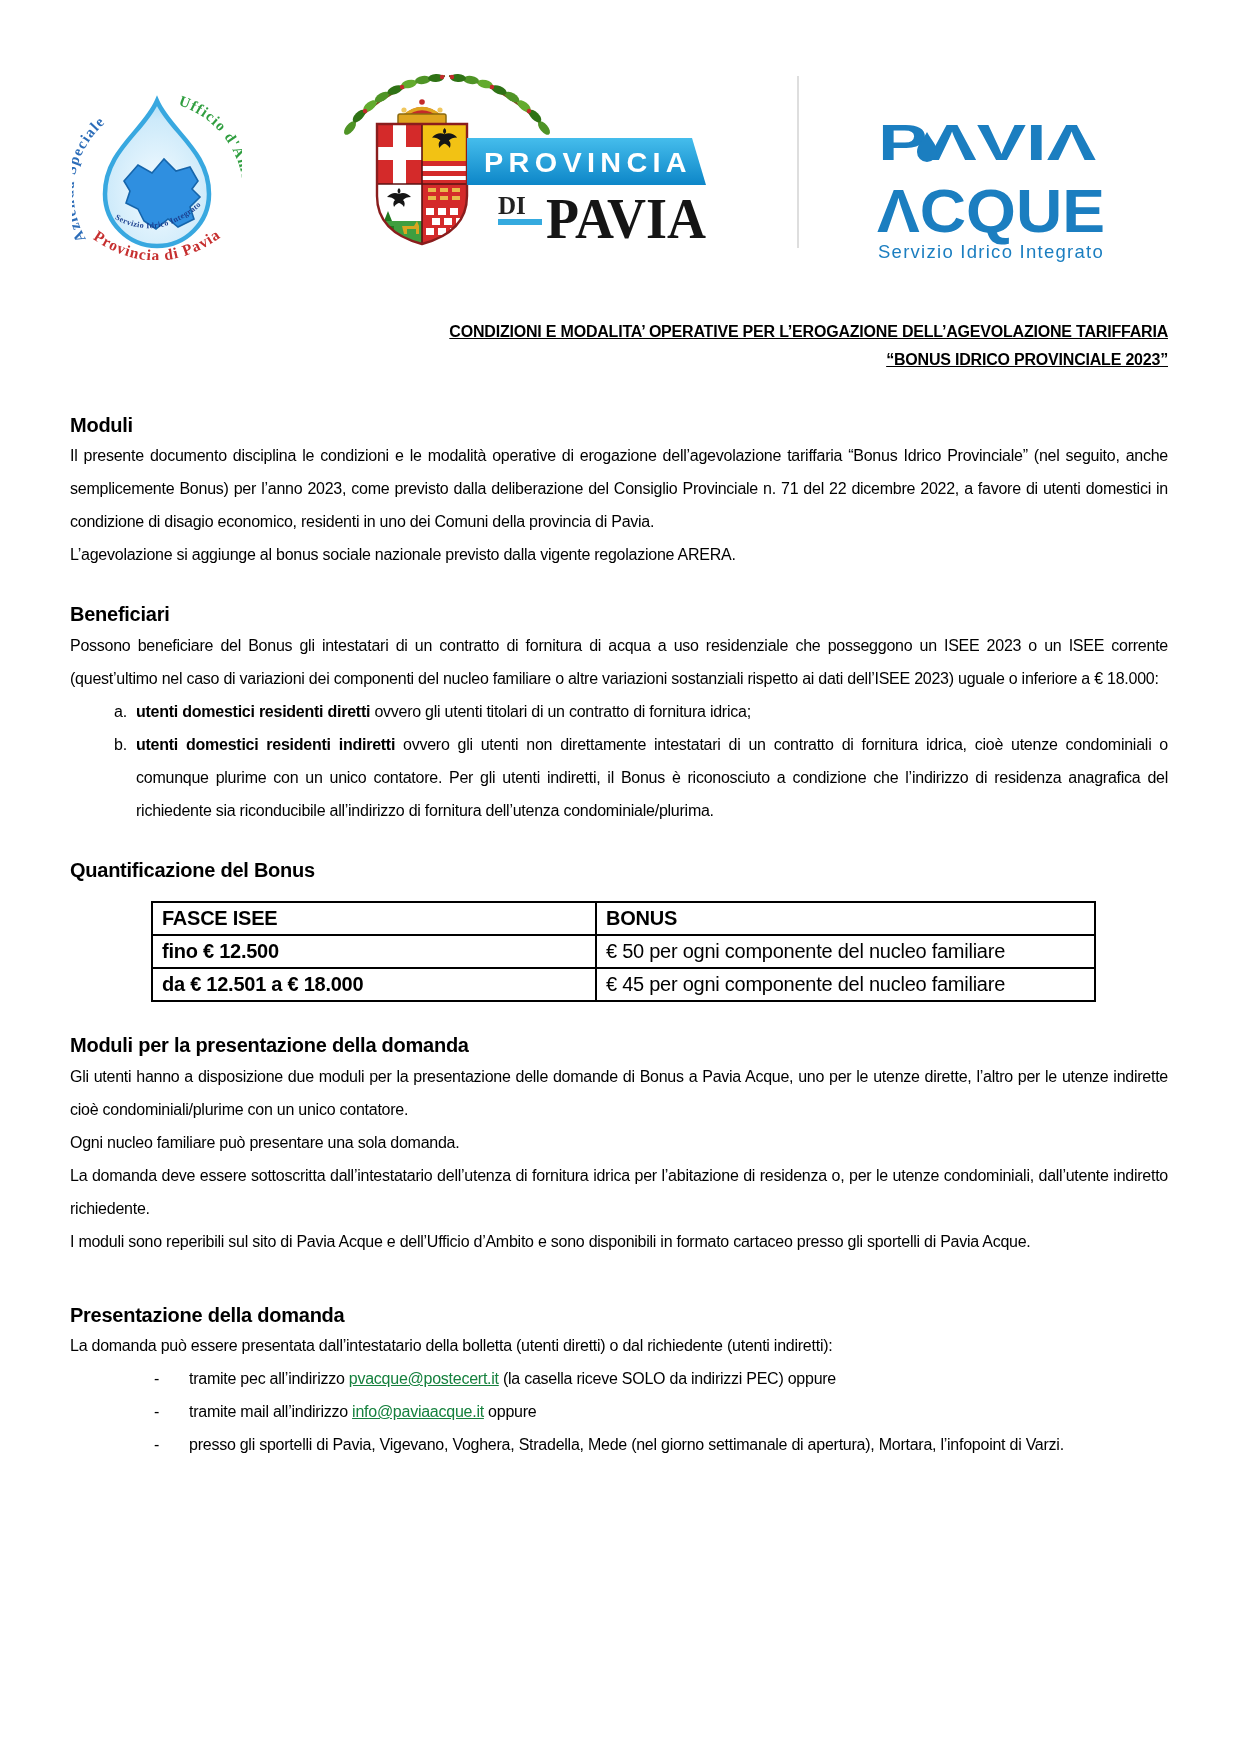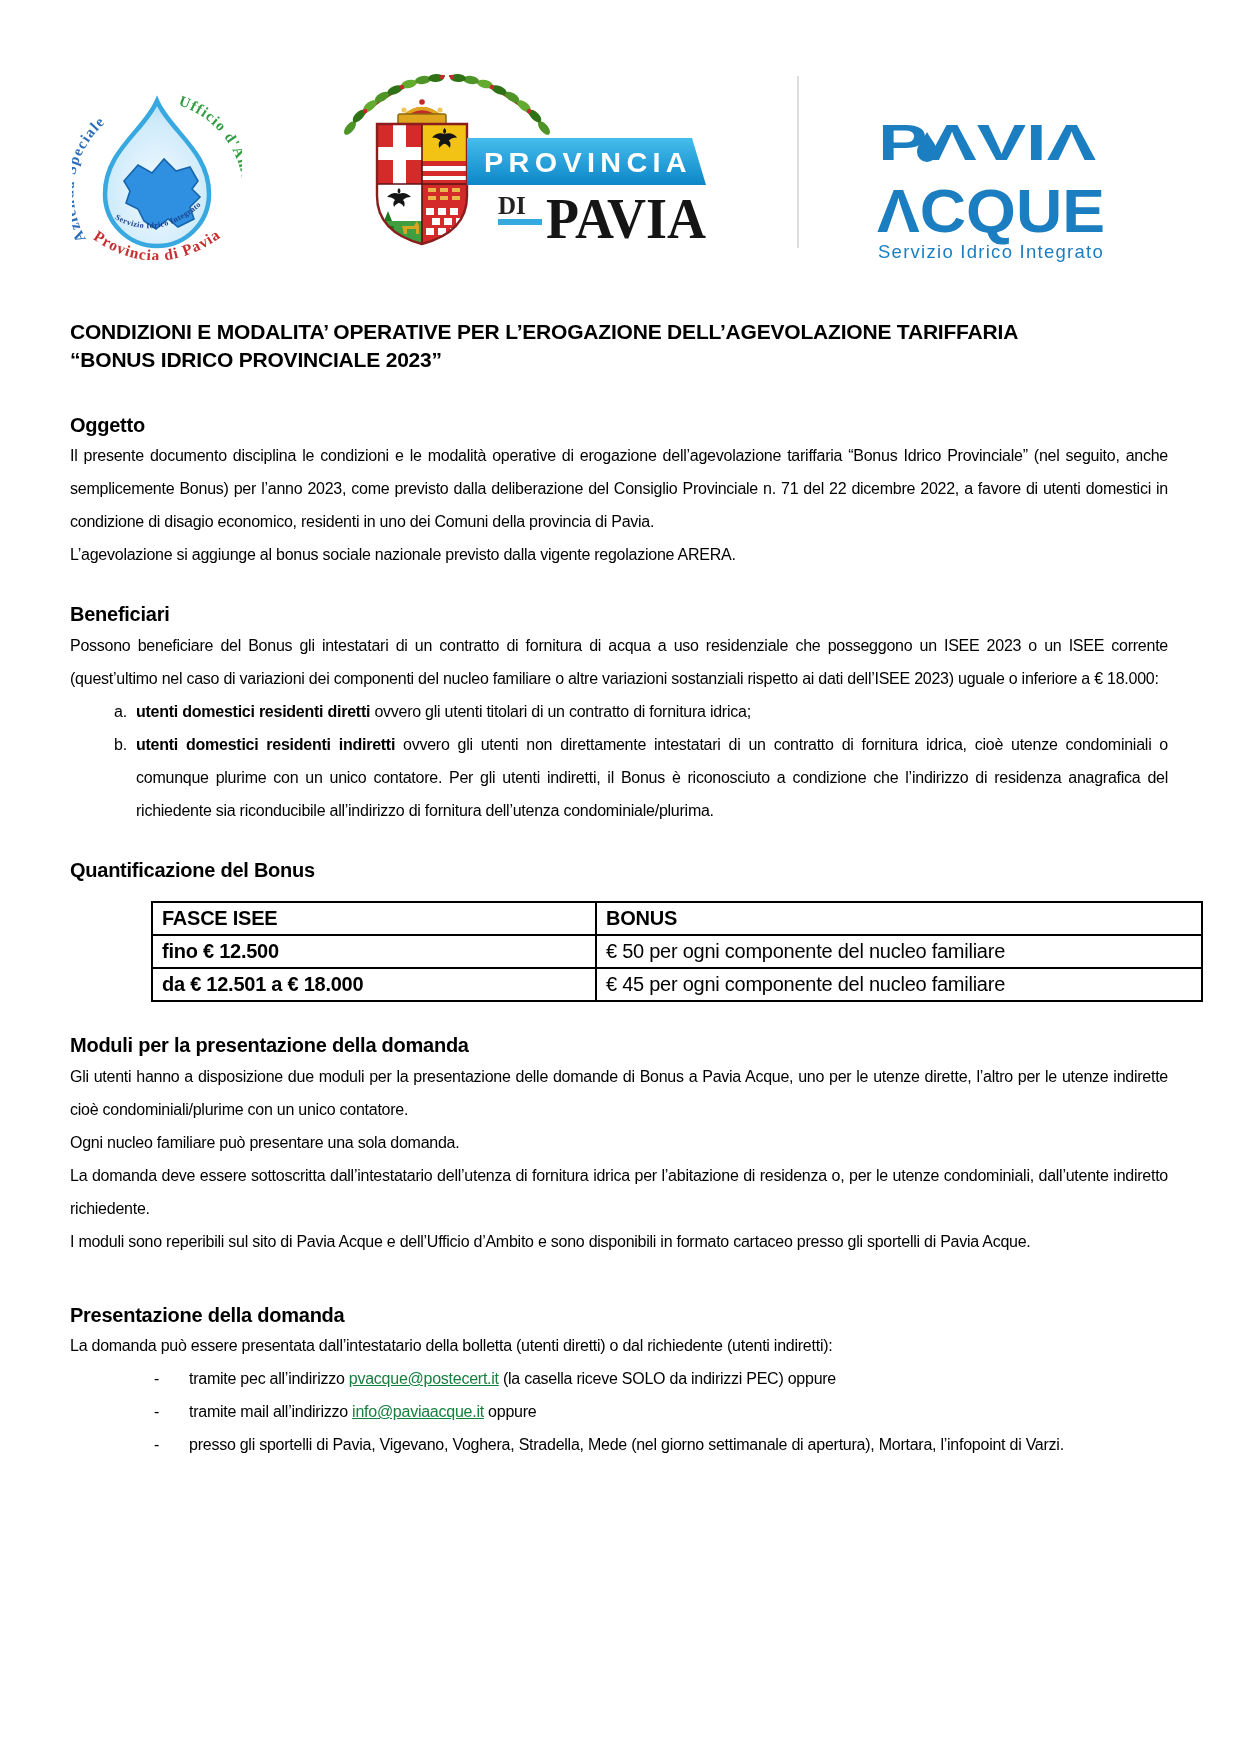--- a/index.html
+++ b/index.html
@@ -13,43 +13,43 @@
   .header { position:absolute; left:0; top:0; width:1241px; height:260px; }
   .logo-ato      { position:absolute; left:72px;  top:88px;  width:170px; height:172px; }
   .logo-prov     { position:absolute; left:332px; top:66px;  width:380px; height:182px; }
   .logo-pa       { position:absolute; left:876px; top:110px; width:236px; height:152px; }
   .edge-line     { position:absolute; left:797px; top:76px;  width:2px; height:172px; background:#dedede; }
   svg text { font-family:"Liberation Sans", sans-serif; }
   .serif-t { font-family:"Liberation Serif", serif; }
   
   .content { padding:318px 73px 0 70px; }
   .doc-title {
-    text-align:left; font-weight:bold; font-size:21px; line-height:28px;
-    letter-spacing:-0.2px; margin:0;
+    text-align:right; font-weight:bold; font-size:16px; line-height:28px;
+    letter-spacing:-0.2px; margin:0;text-decoration:underline;
   }
   .para, .alpha-item, .dash-item {
     font-size:16px; line-height:33px; letter-spacing:-0.25px;
     text-align:justify; margin:0;
   }
   .sec-head {
     font-size:20px; line-height:27.4px; font-weight:bold;
     margin:30px 0 0 0; text-align:left; letter-spacing:-0.25px;
   }
   .sec-head.big-gap { margin-top:44px; }
   .title-gap { height:38px; }
   .alpha-item { position:relative; padding-left:66px; }
   .alpha-marker { position:absolute; left:44px; top:0; }
   .dash-item { position:relative; padding-left:119px; }
   .dash-marker { position:absolute; left:84px; top:0; }
   .bold-lead { font-weight:bold; }
   .doc-link { color:#15803d; text-decoration:underline; cursor:pointer; }
   
   table.bonus {
     border-collapse:collapse; table-layout:fixed;
-    margin:17px 0 14px 81px; width:1052px;
+    margin:17px 0 14px 81px; width:945px;
   }
   table.bonus td {
     border:2px solid #000; height:29px; padding:1px 9px;
     font-size:20px; letter-spacing:-0.25px; vertical-align:middle;
   }
   td.c1 { width:424px; font-weight:bold; }
   tr.head td { font-weight:bold; }
 </style>
 </head>
 <body>
@@ -202,21 +202,21 @@
 
   <div class="content">
 
     <div class="doc-title">
       <div>CONDIZIONI E MODALITA’ OPERATIVE PER L’EROGAZIONE DELL’AGEVOLAZIONE TARIFFARIA</div>
       <div>“BONUS IDRICO PROVINCIALE 2023”</div>
     </div>
 
     <div class="title-gap"></div>
 
-    <div class="sec-head" style="margin-top:0">Oggetto</div>
+    <div class="sec-head" style="margin-top:0">Moduli</div>
     <p class="para">Il presente documento disciplina le condizioni e le modalità operative di erogazione dell’agevolazione tariffaria “Bonus Idrico Provinciale” (nel seguito, anche semplicemente Bonus) per l’anno 2023, come previsto dalla deliberazione del Consiglio Provinciale n. 71 del 22 dicembre 2022, a favore di utenti domestici in condizione di disagio economico, residenti in uno dei Comuni della provincia di Pavia.</p>
     <p class="para">L’agevolazione si aggiunge al bonus sociale nazionale previsto dalla vigente regolazione ARERA.</p>
 
     <div class="sec-head">Beneficiari</div>
     <p class="para">Possono beneficiare del Bonus gli intestatari di un contratto di fornitura di acqua a uso residenziale che posseggono un ISEE 2023 o un ISEE corrente (quest’ultimo nel caso di variazioni dei componenti del nucleo familiare o altre variazioni sostanziali rispetto ai dati dell’ISEE 2023) uguale o inferiore a € 18.000:</p>
     <div class="alpha-item">
       <span class="alpha-marker">a.</span>
       <span class="bold-lead">utenti domestici residenti diretti</span><span> ovvero gli utenti titolari di un contratto di fornitura idrica;</span>
     </div>
     <div class="alpha-item">

